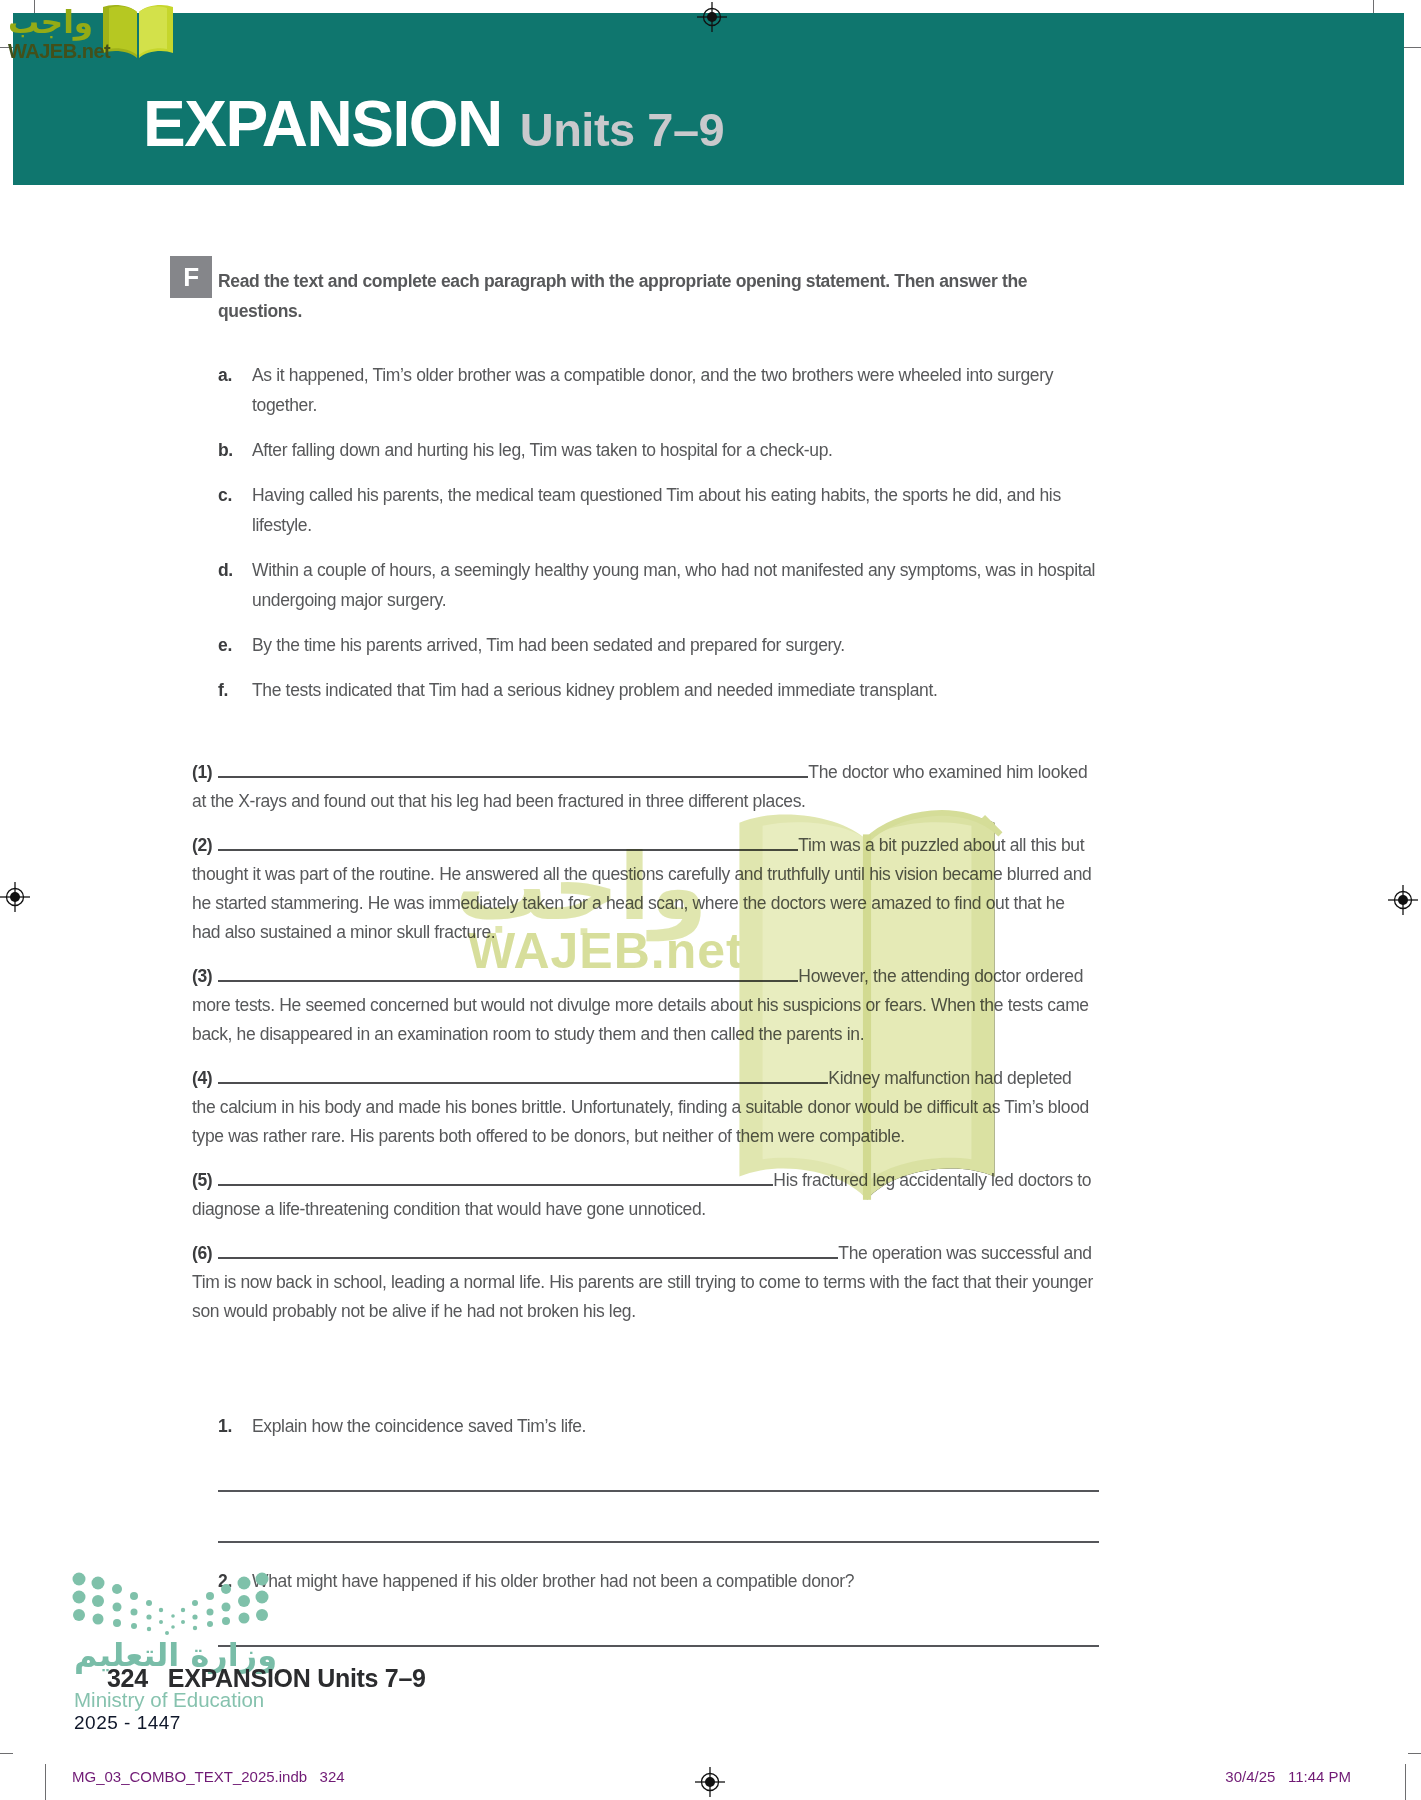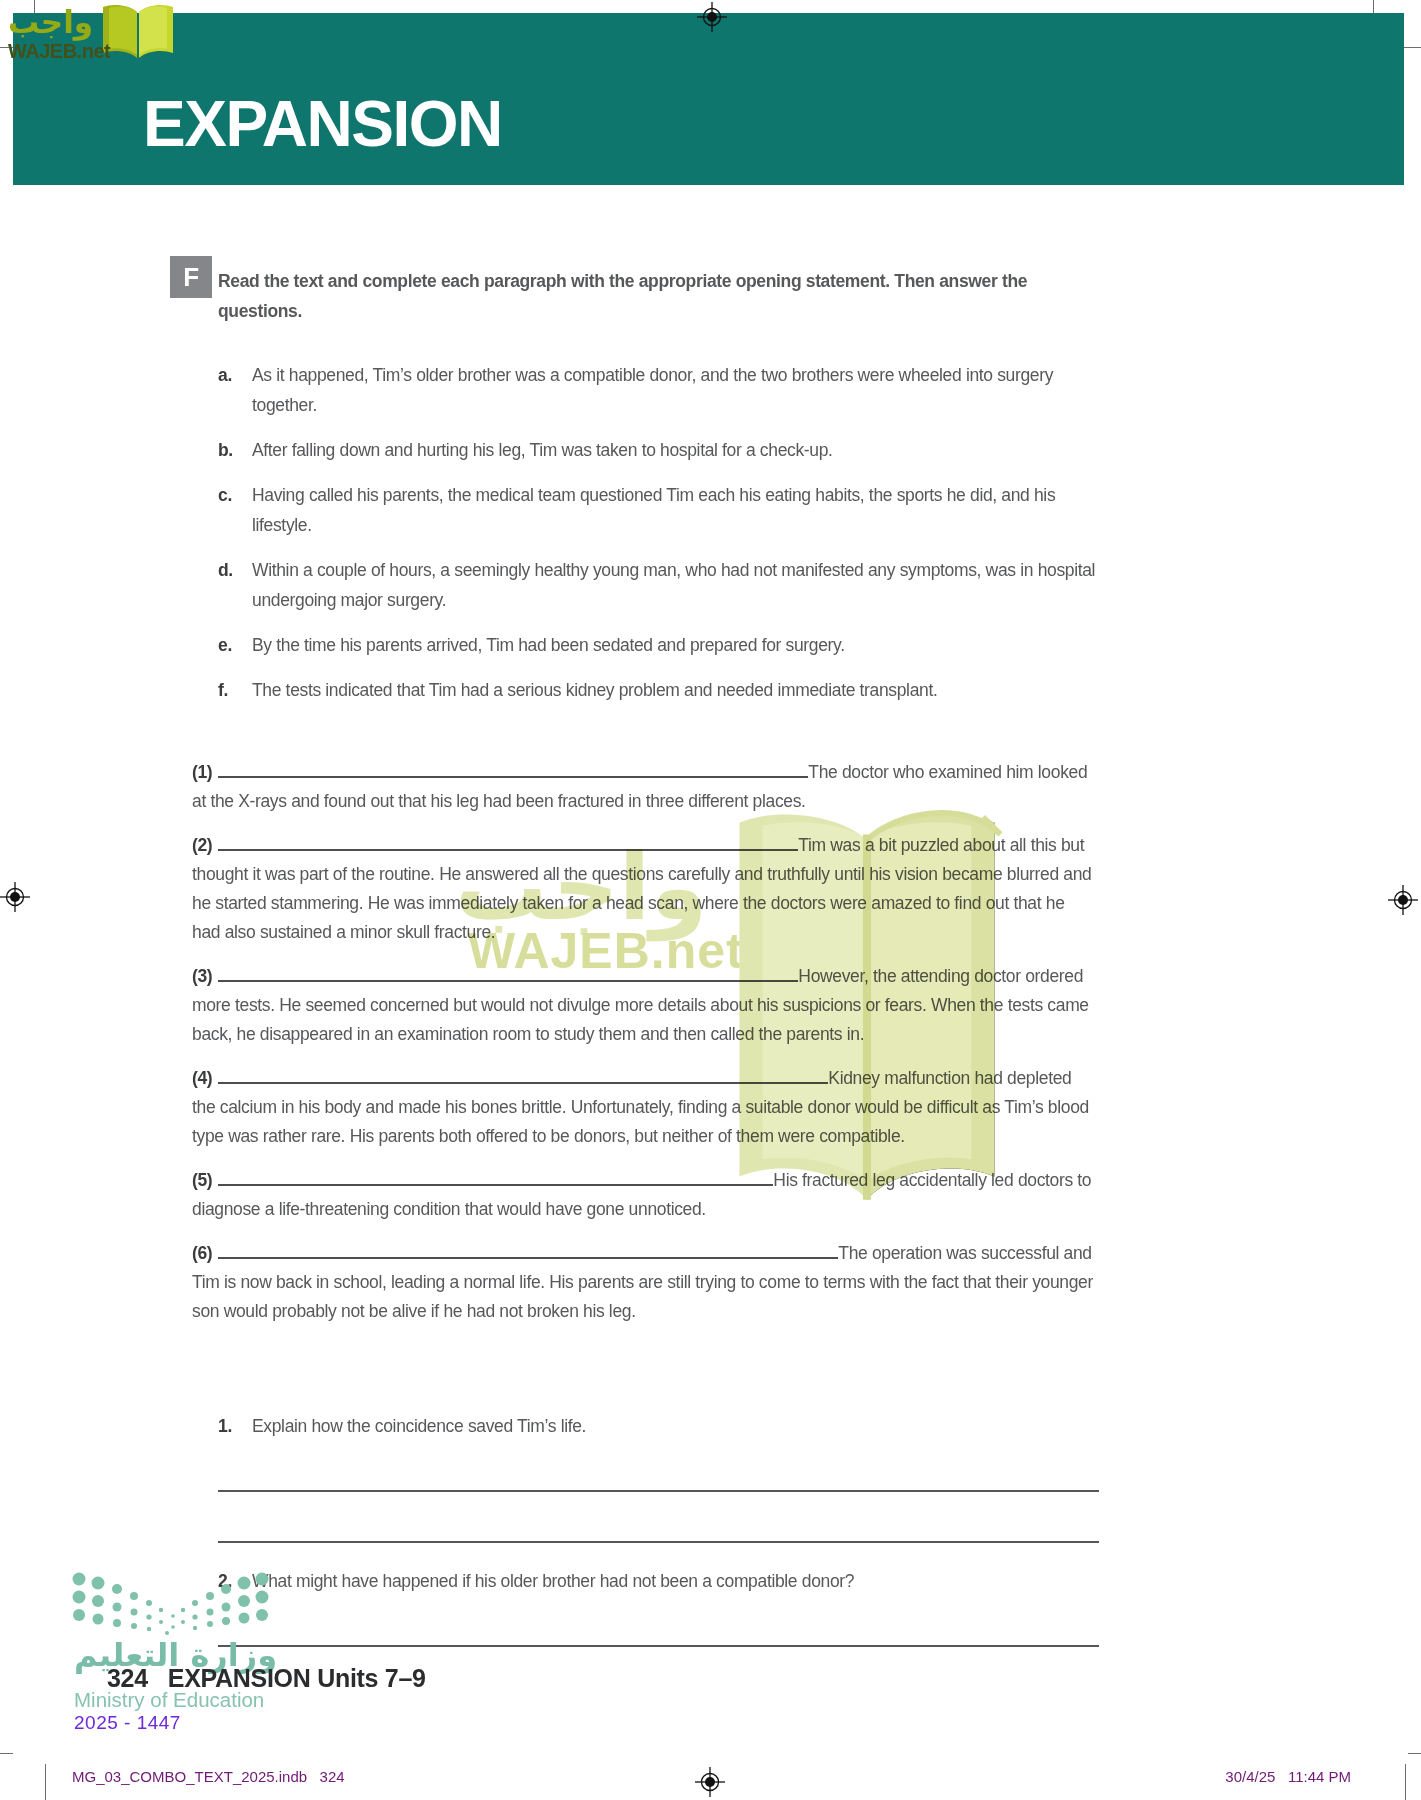--- a/index.html
+++ b/index.html
@@ -62,21 +62,21 @@
                       font-weight:700; font-size:92px; color:#dde4a6; line-height:1; }
   #watermark .wm-net { position:absolute; left:468px; top:922px; font-weight:700; font-size:50px;
                        color:#d3db90; letter-spacing:1px; }
   #watermark .wm-book { position:absolute; left:722px; top:805px; }
 
   
   #ministry-logo { position:absolute; left:70px; top:1570px; width:240px; height:180px; z-index:2; }
   #ministry-logo .m-ar { position:absolute; left:4px; top:66px; font-family:"DejaVu Sans", sans-serif;
                          font-weight:700; font-size:32px; color:#79bda8; }
   #ministry-logo .m-en { position:absolute; left:4px; top:112px; font-size:20.5px; color:#86c2ae;margin-top:6px; }
-  #ministry-logo .m-yr { position:absolute; left:4px; top:142px; font-size:19px; color:#6d28d9; letter-spacing:0.5px; }
+  #ministry-logo .m-yr { position:absolute; left:4px; top:142px; font-size:19px; color:#0f172a; letter-spacing:0.5px; }
 
   #page-label { position:absolute; left:107px; top:1664px; z-index:3; display:flex; gap:20px;
                 font-size:25px; font-weight:700; color:#2b2c2e; letter-spacing:-0.3px; }
 
   .print-foot { position:absolute; top:1768px; font-size:15px; color:#701a75; z-index:3; white-space:pre; letter-spacing:0; }
   #print-left { left:72px; }
   #print-right { right:70px; }
 </style>
 </head>
 <body>
@@ -134,20 +134,21 @@
         <path d="M40,9 C47,2 64,0 74,4 L74,50 C64,46 47,48 40,55 Z" fill="#c6d62c"></path>
         <path d="M40,9 C45,4 58,2 68,5 L68,46 C58,44 46,47 40,52 Z" fill="#d3e14a"></path>
       </svg>
     </span>
     <span class="net">WAJEB.net</span>
   </div>
 
   <div class="banner">
     <div class="banner-inner">
       <span class="banner-title">EXPANSION</span>
+      <span class="banner-sub">Units 7–9</span>
     </div>
   </div>
 
   <div class="sect" id="exercise-head">
     <div class="badge">F</div>
     <p class="instructions">Read the text and complete each paragraph with the appropriate opening statement. Then answer the questions.</p>
   </div>
 
   <div class="sect" id="statements">
   <div class="statement">
@@ -155,21 +156,21 @@
     <span class="txt">As it happened, Tim’s older brother was a compatible donor, and the two brothers were wheeled into surgery together.</span>
   </div>
 
   <div class="statement">
     <span class="lbl">b.</span>
     <span class="txt">After falling down and hurting his leg, Tim was taken to hospital for a check-up.</span>
   </div>
 
   <div class="statement">
     <span class="lbl">c.</span>
-    <span class="txt">Having called his parents, the medical team questioned Tim each his eating habits, the sports he did, and his lifestyle.</span>
+    <span class="txt">Having called his parents, the medical team questioned Tim about his eating habits, the sports he did, and his lifestyle.</span>
   </div>
 
   <div class="statement">
     <span class="lbl">d.</span>
     <span class="txt">Within a couple of hours, a seemingly healthy young man, who had not manifested any symptoms, was in hospital undergoing major surgery.</span>
   </div>
 
   <div class="statement">
     <span class="lbl">e.</span>
     <span class="txt">By the time his parents arrived, Tim had been sedated and prepared for surgery.</span>

